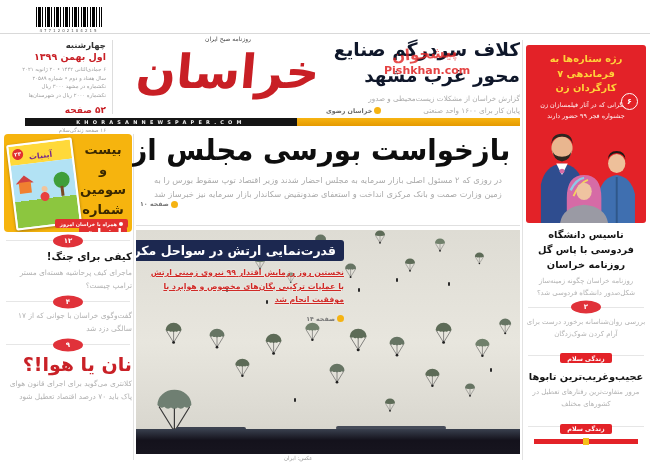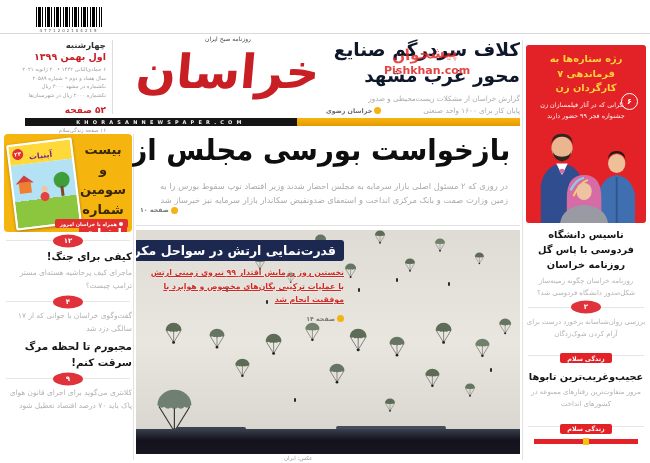--- a/index.html
+++ b/index.html
@@ -37,21 +37,21 @@
         border-radius:50%;background:#e0323a;color:#fff;font-size:7px;line-height:13px;text-align:center;font-weight:bold;}
   .chiprow{position:relative;text-align:center;margin:6px 0 4px;}
   .chiprow:before{content:'';position:absolute;left:2px;right:2px;top:50%;height:1px;background:#e6e6e6;}
   .chip-red{position:relative;display:inline-block;background:#e32228;color:#fff;font-size:6.3px;font-weight:bold;
         padding:1.5px 7px;border-radius:2px;}
   .vcol-sep-l{position:absolute;left:133px;top:134px;width:1px;height:326px;background:#e2e2e2;}
   .vcol-sep-r{position:absolute;left:522px;top:40px;width:1px;height:420px;background:#e2e2e2;}
   
   .lead{position:absolute;left:136px;top:133px;width:384px;text-align:center;}
   .lead-title{font-size:29px;font-weight:bold;color:#0e0e0e;white-space:nowrap;transform:scaleX(.95);transform-origin:center;}
-  .lead-sub{font-size:8.3px;color:#aaaaaa;line-height:1.7;margin-top:12px;padding:0 12px;position:relative;text-align:right;}
+  .lead-sub{font-size:8.3px;color:#aaaaaa;line-height:1.7;margin-top:6px;padding:0 12px;position:relative;}
   .lead-marker{position:absolute;left:4px;bottom:-9px;}
   .lead-rule{position:absolute;left:136px;top:225px;width:384px;height:1px;background:#e0e0e0;}
   
   .photo{position:absolute;left:136px;top:230px;width:384px;height:224px;overflow:hidden;
         background:linear-gradient(180deg,#dedcd4 0%,#e8e6de 50%,#dad8d0 86%,#cfcdc5 100%);}
   .horizon{position:absolute;left:0;right:0;bottom:0;height:25px;background:linear-gradient(180deg,#39404e,#14121c 45%,#17151f);}
   .land1{position:absolute;left:40px;bottom:23px;width:70px;height:4px;background:#3c4250;border-radius:2px;}
   .land2{position:absolute;left:200px;bottom:24px;width:110px;height:4px;background:#454b58;border-radius:2px;}
   .photo-head{position:absolute;left:12px;top:10px;width:196px;text-align:right;}
   .photo-chip{display:inline-block;background:#1c2850;color:#fff;font-size:12.5px;font-weight:bold;
@@ -287,24 +287,24 @@
 
     <div class="sep">
       <span class="num">۱۲</span>
     </div>
     <div class="l-title">کیفی برای جنگ!</div>
     <div class="l-sub">ماجرای کیف پرحاشیه هسته‌ای مستر ترامپ چیست؟</div>
     <div class="sep">
       <span class="num">۴</span>
     </div>
     <div class="l-sub" style="margin-top:0">گفت‌وگوی خراسان با جوانی که از ۱۷ سالگی دزد شد</div>
-    <div class="l-title" style="margin-top:3px">مجبورم تا لحظه مرگ سرقت کنم!</div>
     <div class="sep">
       <span class="num">۹</span>
     </div>
+    <div class="big-red">نان یا هوا!؟</div>
     <div class="l-sub">
       <span>کلانتری می‌گوید برای اجرای قانون هوای پاک باید ۷۰ درصد اقتصاد تعطیل شود</span>
       
     </div>
   </div>
 
   <div class="redbox">
     <div class="rb-title">رژه ستاره‌ها به فرماندهی ۷ کارگردان زن</div>
     <div class="rb-sub">بازیگرانی که در آثار فیلمسازان زن جشنواره فجر ۹۹ حضور دارند</div>
     <div class="rb-page">۶</div>
@@ -331,21 +331,21 @@
     <div class="r-title">تاسیس دانشگاه فردوسی با پاس گل روزنامه خراسان</div>
     <div class="r-sub">روزنامه خراسان چگونه زمینه‌ساز شکل‌صدور دانشگاه فردوسی شد؟</div>
     <div class="sep">
       <span class="num">۲</span>
     </div>
     <div class="r-sub">بررسی روان‌شناسانه برخورد درست برای آرام کردن شوک‌زدگان</div>
     <div class="chiprow">
       <span class="chip-red">زندگی سلام</span>
     </div>
     <div class="r-title">عجیب‌وغریب‌ترین تابوها</div>
-    <div class="r-sub">مرور متفاوت‌ترین رفتارهای ممنوعه در کشورهای انداخت</div>
+    <div class="r-sub">مرور متفاوت‌ترین رفتارهای تعطیل در کشورهای مختلف</div>
     <div class="chiprow">
       <span class="chip-red">زندگی سلام</span>
     </div>
     <div class="redbar">
       <span class="notch"></span>
     </div>
 
   </div>
 </div>
 

